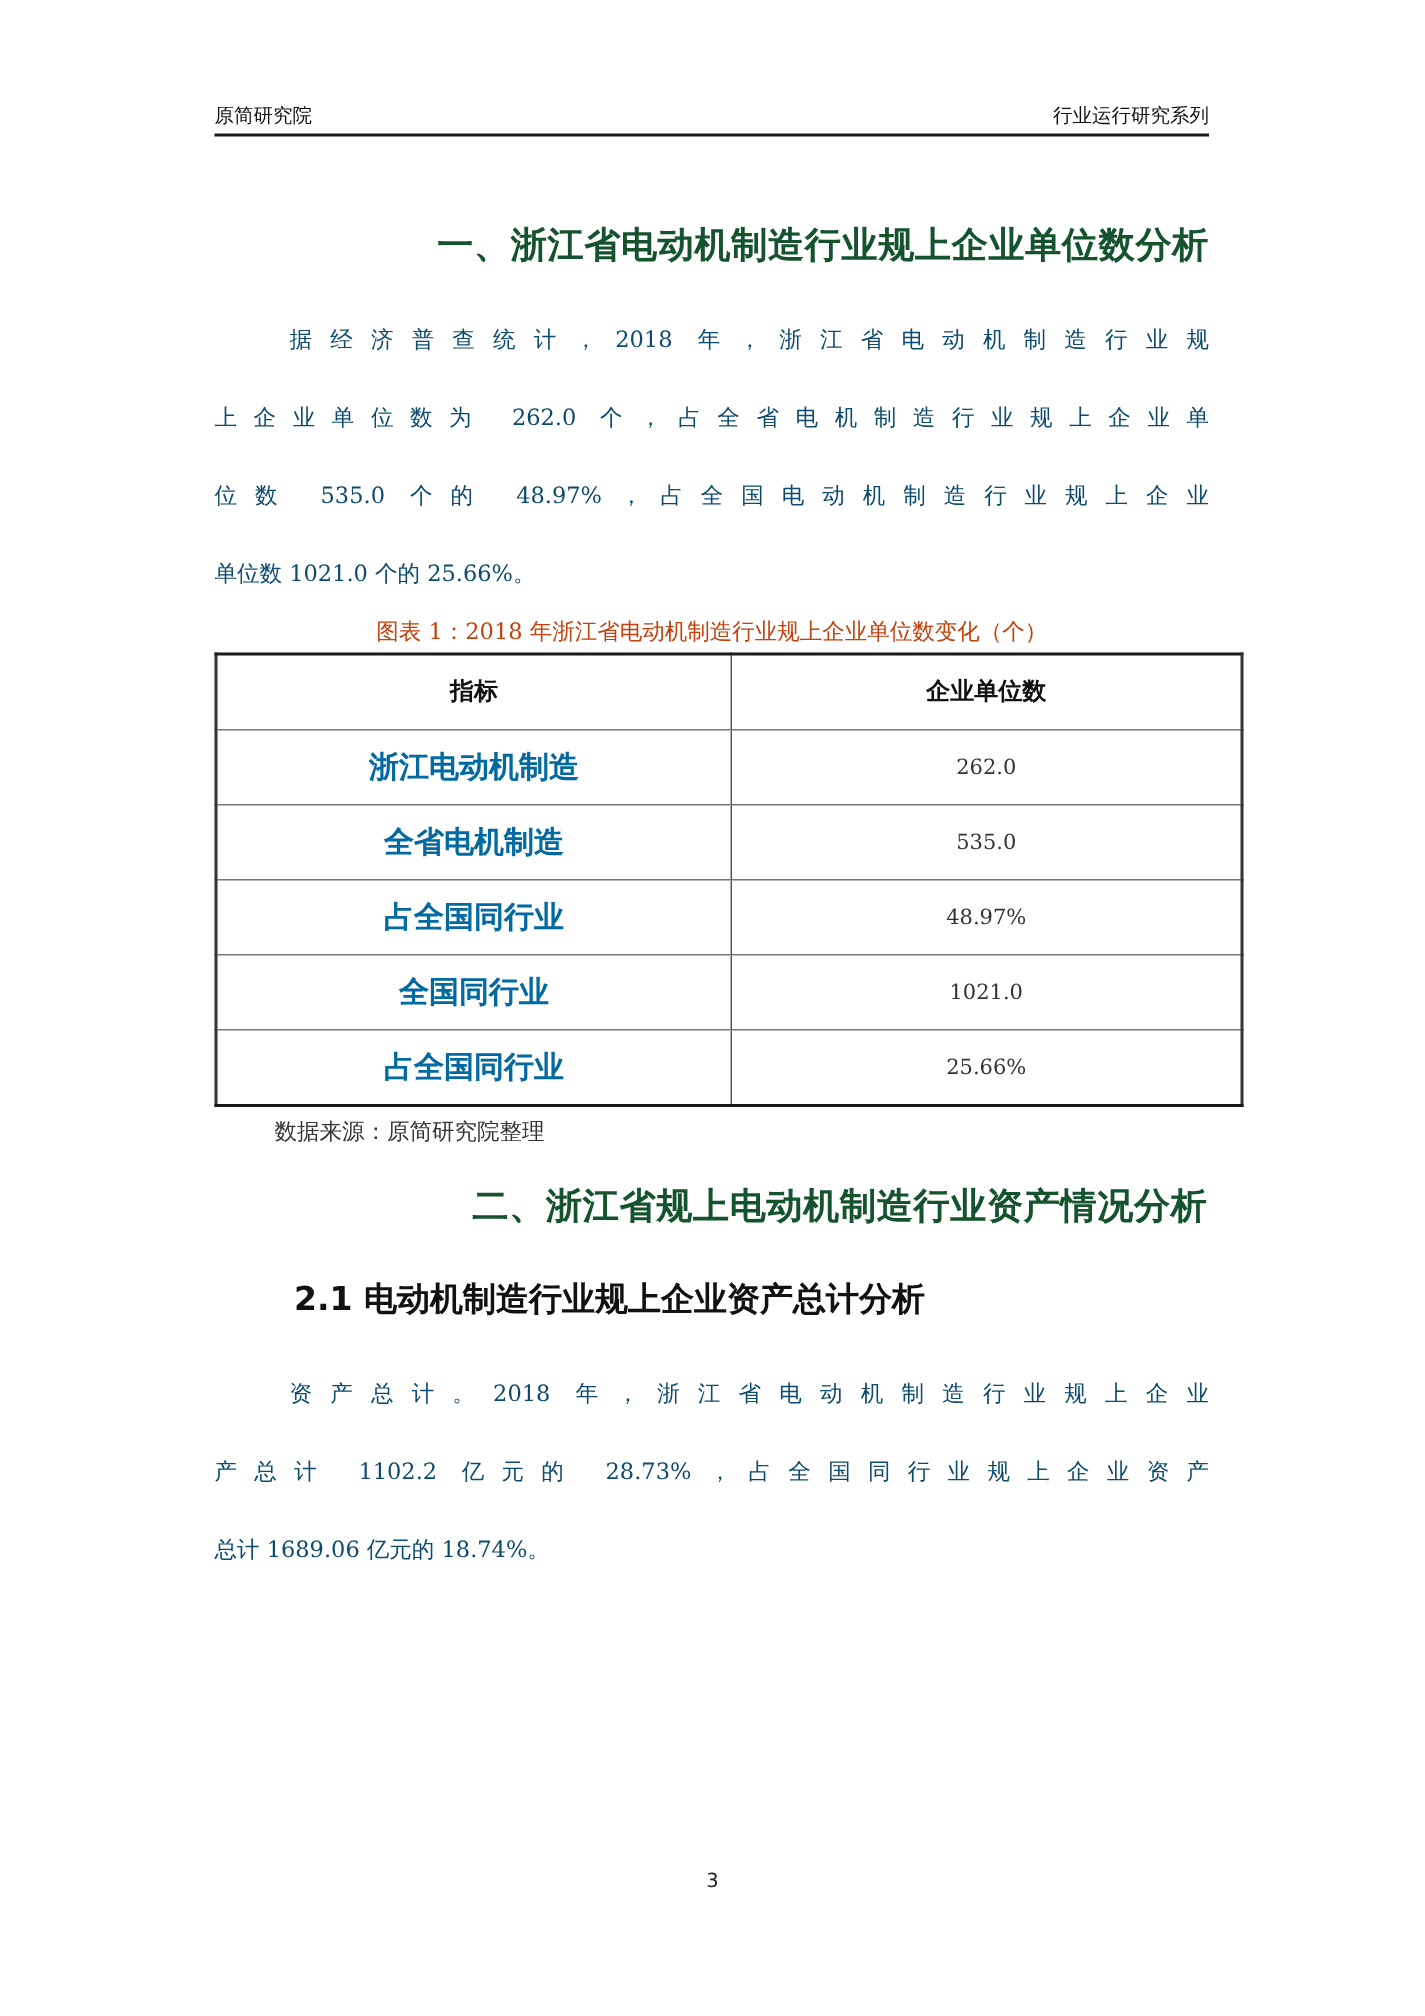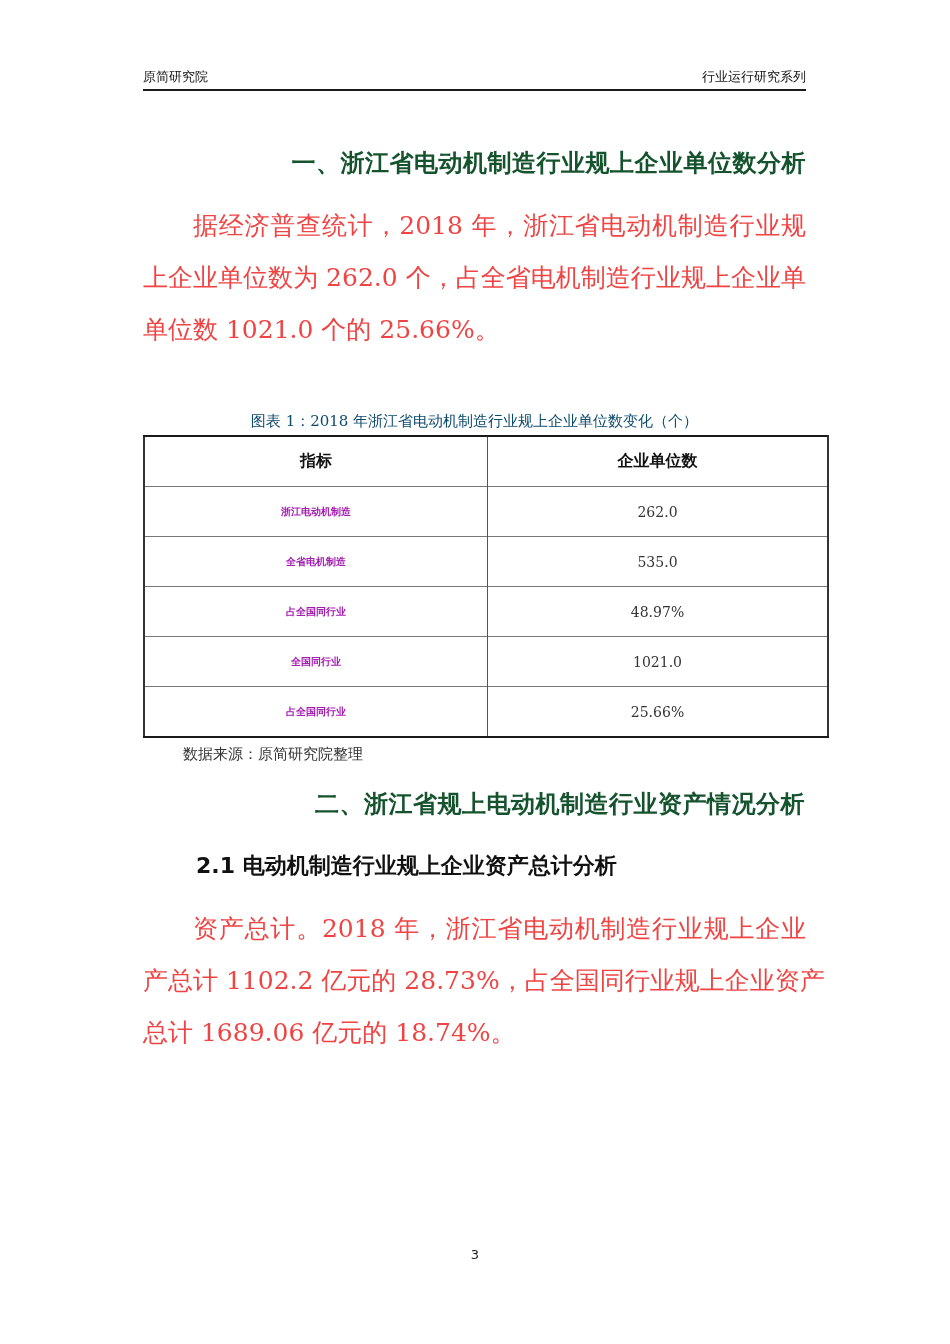--- a/index.html
+++ b/index.html
@@ -26,51 +26,51 @@
   .h1.s2 { top: 788px; text-align: right; padding-left: 62px; width: 600px; }
 
   .h2 {
     position: absolute; left: 196px; top: 851px;
     font-family: "DejaVu Sans", "Liberation Sans", sans-serif;
     font-weight: bold; font-size: 22px; color: #111;
   }
 
   .para {
     position: absolute; left: 143px; width: 663px;
-    font-size: 25px; line-height: 52px; color: #ef4444;
+    font-size: 15px; line-height: 52px; color: #0c4a6e;
     text-align: justify;
   }
   .para .line { display: block; white-space: nowrap; height: 52px; text-align-last: justify; }
   .para .line.last { text-align-last: left; }
   .para .line.indent { padding-left: 50px; }
   .para.p1 { top: 200px; }
   .para.p2 { top: 903px; }
 
   .caption {
     position: absolute; left: 143px; width: 663px; top: 412px; text-align: center;
-    font-size: 15px; color: #0c4a6e;
+    font-size: 15px; color: #c2410c;
   }
 
   table.data {
     position: absolute; left: 143px; top: 435px; width: 686px;
     border-collapse: collapse;
     border-top: 2px solid #1a1a1a; border-bottom: 2px solid #1a1a1a;
     border-left: 2px solid #333; border-right: 2px solid #333;
   }
   table.data td, table.data th {
     height: 49px; border-top: 1.5px solid #777; border-left: 1px solid #555;
     text-align: center; vertical-align: middle; padding: 0;
   }
   table.data th {
     font-family: "DejaVu Sans", "Liberation Sans", sans-serif;
     font-weight: bold; font-size: 16px; color: #111; border-top: none;
   }
   table.data td.label {
     font-family: "DejaVu Sans", "Liberation Sans", sans-serif;
-    font-weight: bold; font-size: 10px; color: #a21caf; width: 342px;
+    font-weight: bold; font-size: 20px; color: #0369a1; width: 342px;
   }
   table.data td.value { font-size: 14px; color: #333; }
 
   .source {
     position: absolute; left: 183px; top: 745px;
     font-size: 15px; color: #333;
   }
 
   .page-number {
     position: absolute; left: 0; width: 950px; top: 1247px; text-align: center;
@@ -83,20 +83,21 @@
 <div class="header">
   <span class="left">原简研究院</span>
   <span class="right">行业运行研究系列</span>
 </div>
 
 <div class="h1 s1">一、浙江省电动机制造行业规上企业单位数分析</div>
 
 <div class="para p1">
   <span class="line indent">据经济普查统计，2018 年，浙江省电动机制造行业规</span>
   <span class="line">上企业单位数为 262.0 个，占全省电机制造行业规上企业单</span>
+  <span class="line">位数 535.0 个的 48.97%，占全国电动机制造行业规上企业</span>
   <span class="line last">单位数 1021.0 个的 25.66%。</span>
 </div>
 
 <div class="caption">图表 1：2018 年浙江省电动机制造行业规上企业单位数变化（个）</div>
 
 <table class="data">
   <tbody>
       <tr>
     <th>指标</th>
     <th>企业单位数</th>

